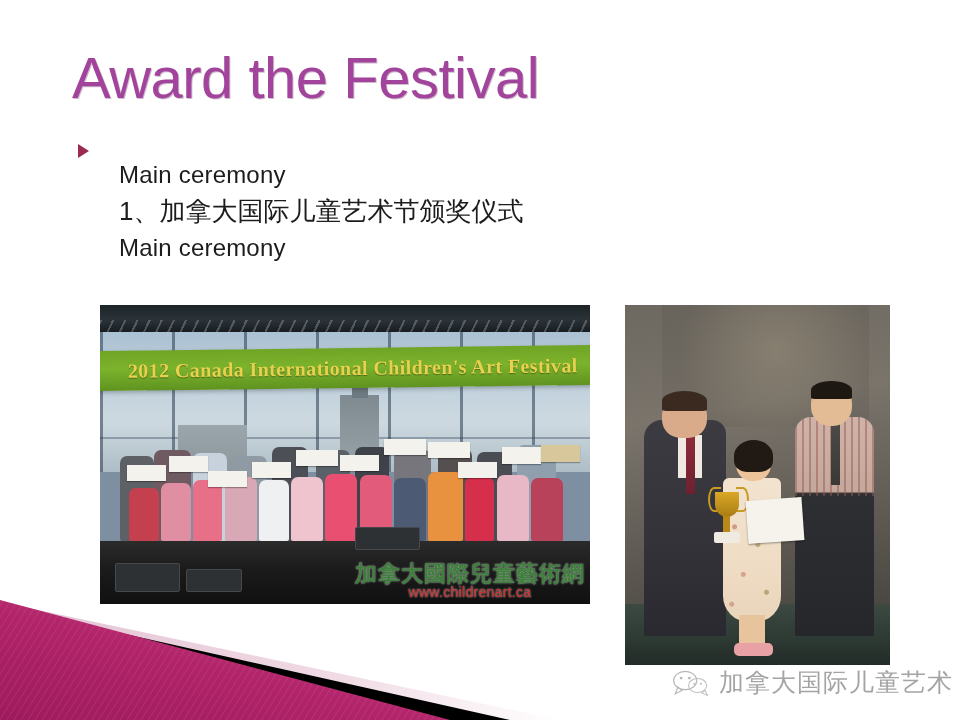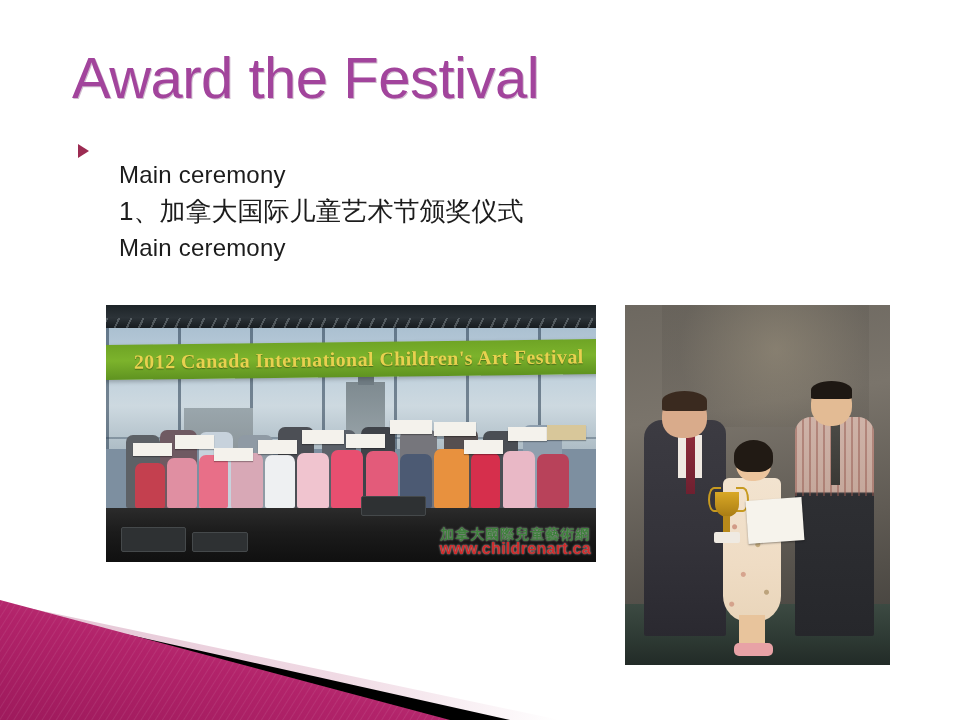--- a/index.html
+++ b/index.html
@@ -46,22 +46,22 @@
     white-space:nowrap;
   }
   .l-cn1{font-size:27px;line-height:34px;}
   .l-en1{font-size:24px;line-height:34px;margin-left:41px;letter-spacing:.2px;}
   .l-cn2{font-size:26px;line-height:38px;margin-left:41px;}
   .l-en2{font-size:24px;line-height:36px;margin-left:41px;letter-spacing:.2px;}
 
   
   .photo-group{
     position:absolute;
-    left:106px;top:305px;
-    width:490px;height:257px;
+    left:100px;top:305px;
+    width:490px;height:299px;
     overflow:hidden;
     background:#7d8fa0;
   }
   .pg-sky{
     position:absolute;left:0;top:0;width:100%;height:56%;
     background:linear-gradient(180deg,#9fb6c9 0%,#b9ccda 35%,#cdd9e0 70%,#aebdc6 100%);
   }
   .pg-glasspanes{
     position:absolute;left:0;top:0;width:100%;height:56%;
     background:
@@ -119,26 +119,26 @@
     background:linear-gradient(180deg,#2b2b2b 0%,#1b1b1b 45%,#101010 100%);
   }
   .pg-monitor{
     position:absolute;bottom:4%;background:#2e3133;
     border:1px solid #45494b;border-radius:2px;
   }
   .pg-wm{
     position:absolute;right:5px;bottom:4px;text-align:center;line-height:1.05;
   }
   .pg-wm .cn{
-    font-size:14px;font-weight:700;color:#3f7f3d;
+    font-size:22px;font-weight:700;color:#3f7f3d;
     text-shadow:0 0 2px rgba(255,255,255,.75),1px 1px 0 rgba(0,0,0,.25);
     letter-spacing:1px;
   }
   .pg-wm .url{
-    font-size:16px;font-weight:700;color:#cf2b2b;
+    font-size:14px;font-weight:400;color:#cf2b2b;
     text-shadow:0 0 2px rgba(255,255,255,.8);
     letter-spacing:.3px;
   }
 
   
   .photo-award{
     position:absolute;
     left:625px;top:305px;
     width:265px;height:360px;
     overflow:hidden;
@@ -356,14 +356,27 @@
     </defs>
 
     <polygon points="0,42 560,160 300,160 0,66" fill="url(#gPale)"></polygon>
 
     <polygon points="0,46 510,160 430,160 0,74" fill="#000000"></polygon>
 
     <polygon points="0,40 450,160 0,160" fill="url(#gPink)"></polygon>
     <polygon points="0,40 450,160 0,160" fill="url(#diag)"></polygon>
   </svg>
 
+  <div class="wechat">
+    <svg class="wx-icon" viewBox="0 0 46 32">
+      <ellipse cx="16" cy="13" rx="14" ry="11" fill="none" stroke="#8a8a8a" stroke-width="1.4"></ellipse>
+      <polygon points="7,21 4,29 12,25" fill="none" stroke="#8a8a8a" stroke-width="1.4"></polygon>
+      <circle cx="11" cy="10" r="1.7" fill="#8a8a8a"></circle>
+      <circle cx="21" cy="10" r="1.7" fill="#8a8a8a"></circle>
+      <ellipse cx="31" cy="19" rx="11" ry="8.5" fill="none" stroke="#9a9a9a" stroke-width="1.3"></ellipse>
+      <polygon points="40,25 43,31 36,28" fill="none" stroke="#9a9a9a" stroke-width="1.3"></polygon>
+      <circle cx="27" cy="17" r="1.3" fill="#9a9a9a"></circle>
+      <circle cx="35" cy="17" r="1.3" fill="#9a9a9a"></circle>
+    </svg>
+    <span class="wx-text">加拿大国际儿童艺术</span>
+  </div>
 
 </div>
 
 </body></html>

